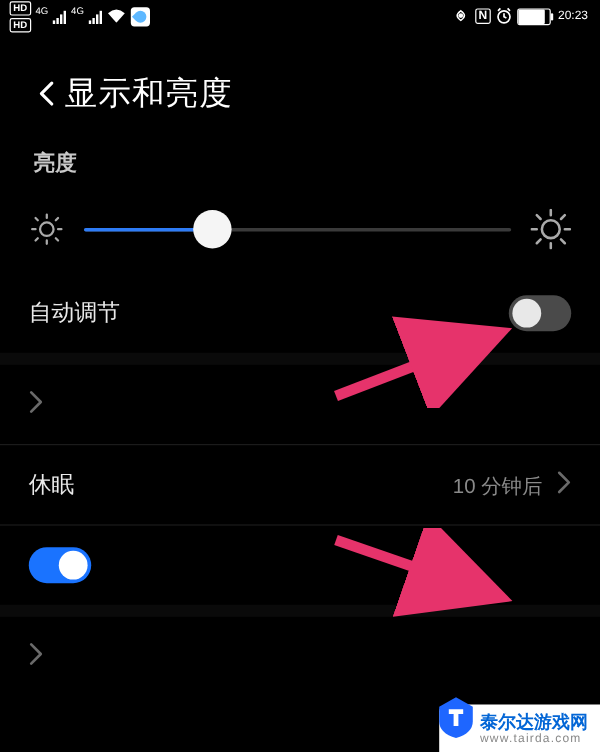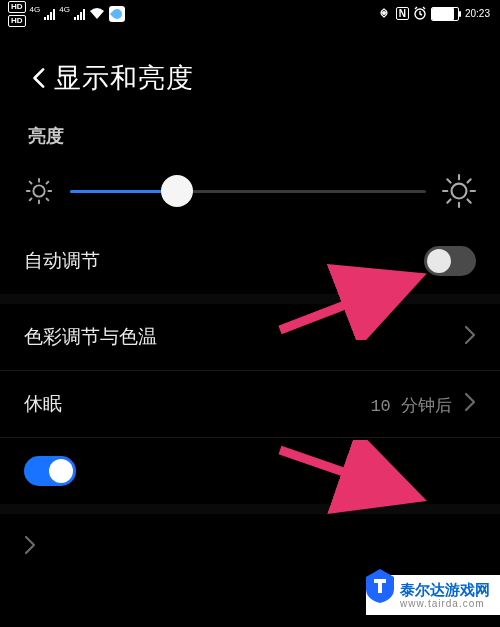--- a/index.html
+++ b/index.html
@@ -107,21 +107,20 @@
   }
   .thumb {
     position:absolute; top:50%; width:32px; height:32px; border-radius:50%;
     background:#f5f5f5; transform:translate(-50%,-50%);
   }
 
   
   .row {
     display:flex; align-items:center; justify-content:space-between;
     min-height:66px;
-    font-family:Liberation Mono, monospace;
   }
   .row-label { font-size:19px; color:#eaeaea; }
   .row-value { font-size:17px; color:#8a8a8a; margin-right:6px; }
   .row-right { display:flex; align-items:flex-end; gap:6px; }
   .chevron { color:#6a6a6a; }
   .chevron svg { width:12px; height:20px; }
 
   .divider { height:1px; background:#1b1b1b; margin:0 -24px; }
   .divider.thick { height:10px; background:#0a0a0a; }
 
@@ -138,21 +137,21 @@
   .toggle.on { background:#1a73ff; }
   .toggle.on .knob { right:3px; background:#fff; }
 
   
   .arrow-svg {
     position:absolute; pointer-events:none;
   }
 
   
   .watermark {
-    position:absolute; right:0; bottom:12px;
+    position:absolute; right:0; bottom:0;
     background:#fff; color:#0366d6;
     font-size:15px; font-weight:bold;
     padding:6px 10px 6px 34px;
     border-top-left-radius:6px;
     display:flex; align-items:center; gap:6px;
   }
   .wm-logo {
     position:absolute; left:-6px; top:-10px; width:40px; height:40px;
   }
   .wm-sub { font-size:10px; color:#888; display:block; font-weight:normal; letter-spacing:1px; margin-top:-2px;}
@@ -249,21 +248,20 @@
   <div class="row">
     <span class="row-label">自动调节</span>
     <div class="toggle off" id="toggle-auto">
         <div class="knob"></div>
       </div>
   </div>
 
   <div class="divider thick"></div>
 
   <div class="row">
-    <span class="row-label">色彩调节与色温</span>
     <span class="chevron">
       <svg viewBox="0 0 12 20">
           <path d="M2 2 L10 10 L2 18" stroke="#6a6a6a" stroke-width="2.2" fill="none" stroke-linecap="round" stroke-linejoin="round"></path>
         </svg>
     </span>
   </div>
 
   <div class="divider"></div>
 
   <div class="row">

